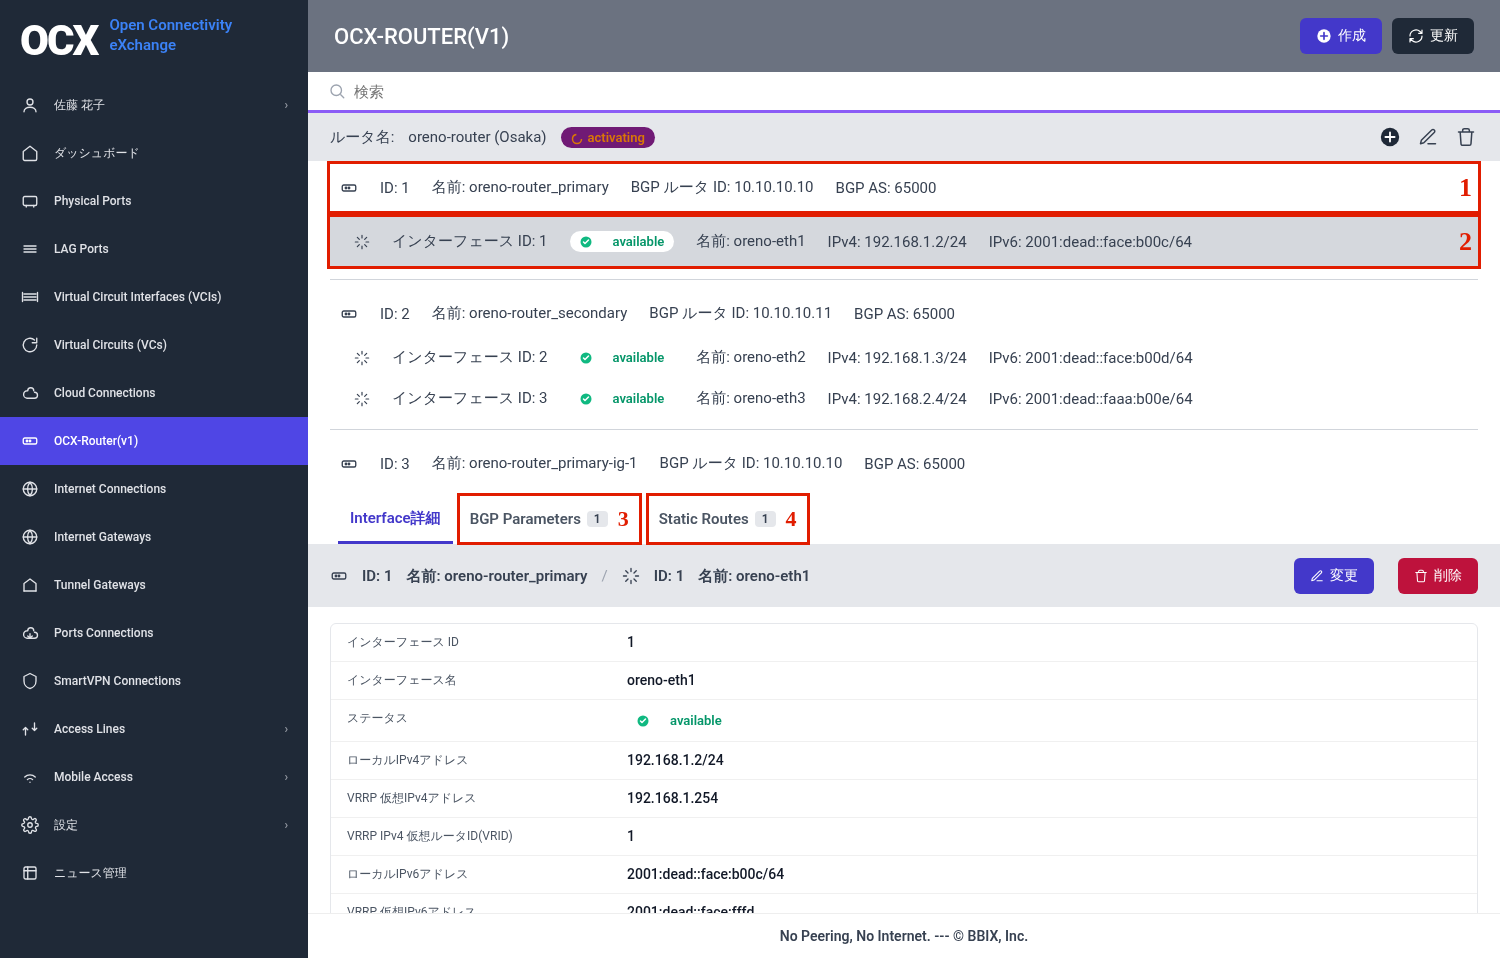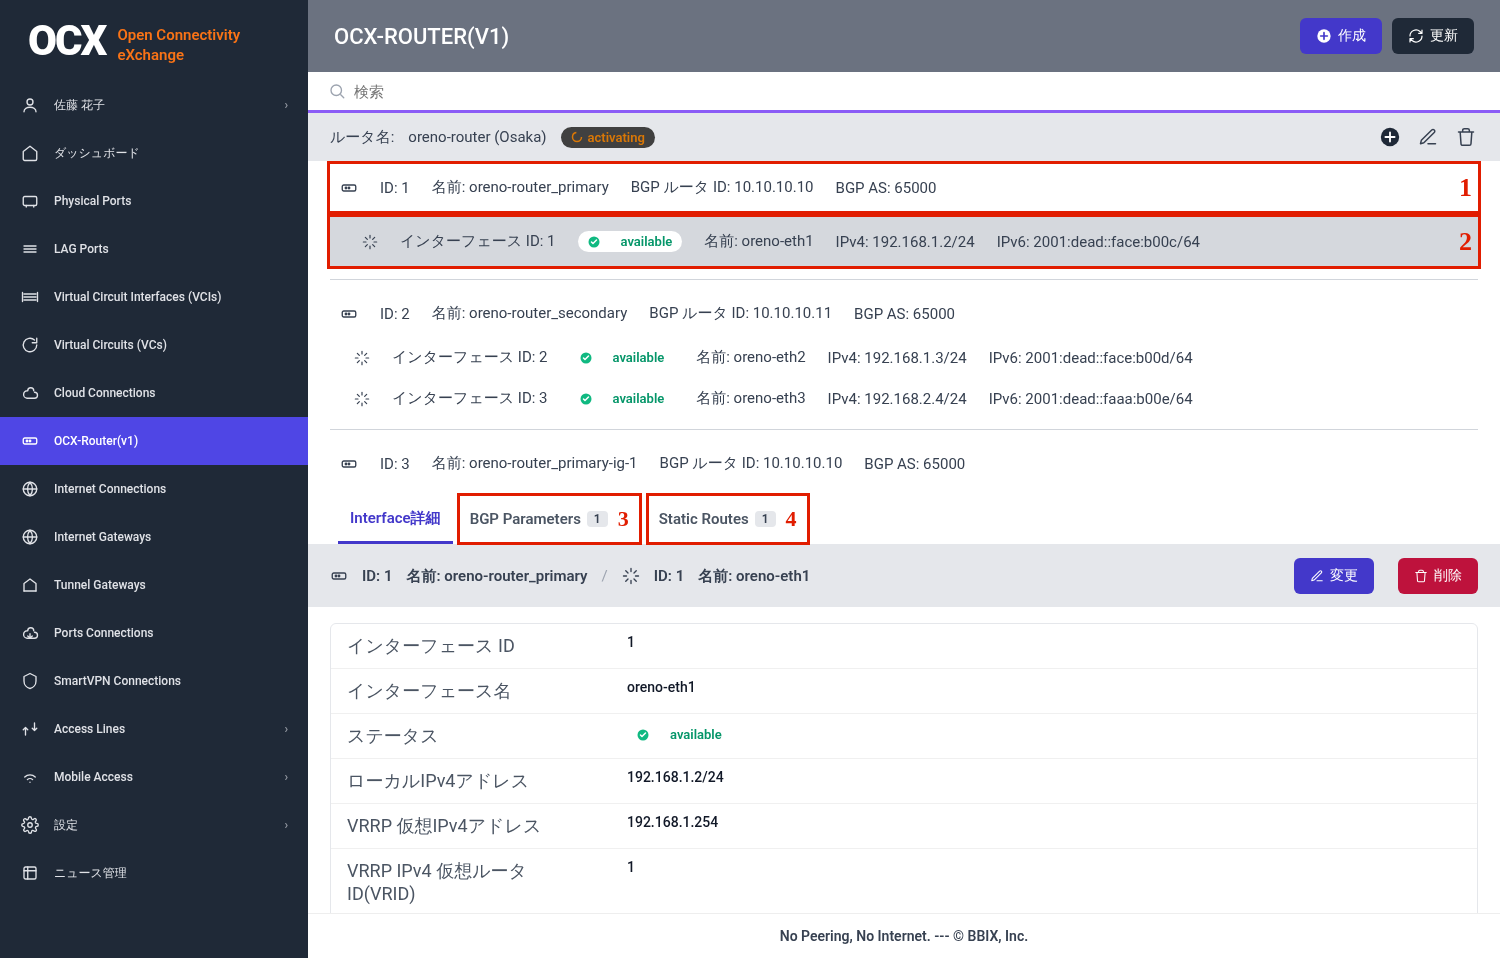--- a/index.html
+++ b/index.html
@@ -1,23 +1,23 @@
 <!DOCTYPE html>
 <html><head>
   <meta charset="utf-8">
   <style>
     * { box-sizing: border-box; margin: 0; padding: 0; }
     body { font-family: -apple-system, BlinkMacSystemFont, "Segoe UI", Roboto, sans-serif; font-size: 14px; color: #1a1a1a; background: #fff; }
     .app { display: flex; width: 1500px; height: 958px; overflow: hidden; }
     
     
     .sidebar { width: 308px; background: #1f2937; color: #d1d5db; display: flex; flex-direction: column; flex-shrink: 0; }
-    .logo-area { padding: 16px 28px; display: flex; align-items: flex-end; gap: 12px; }
+    .logo-area { padding: 16px 20px; display: flex; align-items: flex-start; gap: 12px; }
     .logo { font-size: 42px; font-weight: 900; color: #fff; letter-spacing: -2px; }
-    .logo-sub { font-size: 15px; font-weight: 600; color: #f97316; line-height: 1.3; }
+    .logo-sub { font-size: 15px; font-weight: 600; color: #3b82f6; line-height: 1.3; }
     .nav-item { display: flex; align-items: center; gap: 14px; padding: 14px 20px; cursor: pointer; font-size: 12px; font-weight: 500; color: #e0e2e7; position: relative; }
     .nav-item.active { background: #4f46e5; color: #fff; }
     .nav-item .chev { margin-left: auto; opacity: 0.6; }
     .nav-icon { width: 20px; height: 20px; display: inline-flex; align-items: center; justify-content: center; flex-shrink: 0; }
     
     
     .main { flex: 1; display: flex; flex-direction: column; overflow: hidden; }
     .header { background: #6b7280; color: #fff; padding: 18px 26px; display: flex; align-items: center; }
     .header h1 { font-size: 22px; font-weight: 500; flex: 1; }
     .btn { display: inline-flex; align-items: center; gap: 6px; padding: 9px 16px; border-radius: 6px; font-size: 14px; font-weight: 500; cursor: pointer; border: none; }
@@ -27,21 +27,21 @@
     .btn-primary2 { background: #4338ca; color: #fff; }
     
     .search-bar { padding: 10px 20px; border-bottom: 3px solid #8b5cf6; display: flex; align-items: center; gap: 8px; color: #9ca3af; }
     .search-bar input { border: none; outline: none; font-size: 15px; flex: 1; }
     
     .content { flex: 1; overflow-y: auto; padding: 0 0 80px 0; position: relative; }
     
     .router-bar { background: #e5e7eb; padding: 12px 22px; display: flex; align-items: center; gap: 14px; font-size: 15px; color: #374151; }
     .router-bar .spacer { flex: 1; }
     .pill { display: inline-flex; align-items: center; gap: 5px; padding: 3px 10px; border-radius: 999px; font-size: 13px; font-weight: 600; }
-    .pill.activating { background: #404040; color: #d97706; }
+    .pill.activating { background: #701a75; color: #d97706; align-items: flex-end; }
     .pill.available { background: #ffffff; color: #059669; gap: 21px; }
     .icon-btn { width: 24px; height: 24px; display: inline-flex; align-items: center; justify-content: center; cursor: pointer; }
     
     .instance { padding: 0 22px; }
     .inst-row { display: flex; align-items: center; gap: 22px; padding: 14px 10px; font-size: 15px; color: #374151; }
     .inst-row.highlight1, .inst-row.highlight2 { border: 3px solid #e11d00; margin: 0 -3px; position: relative; }
     .inst-row.highlight2 { background: #d5d8dd; }
     .redno { position: absolute; right: 6px; color: #e11d00; font-size: 26px; font-weight: 700; font-family: serif; }
     .iface-row { padding-left: 24px; gap: 22px; display: flex; align-items: center; font-size: 15px; color: #374151; padding-top: 10px; padding-bottom: 10px; }
     .hr { height: 1px; background: #d1d5db; margin: 10px 22px; }
@@ -53,21 +53,21 @@
     .tab.boxed { border: 3px solid #e11d00; margin-bottom: -1px; padding: 10px 10px; }
     .tab .redno2 { color: #e11d00; font-size: 22px; font-weight: 700; font-family: serif; margin-left: 4px; }
     
     .detail-bar { background: #e5e7eb; padding: 13px 22px; display: flex; align-items: center; gap: 14px; font-size: 15px; font-weight: 600; color: #374151; }
     .detail-bar .sep { color: #9ca3af; font-weight: 400; }
     .detail-bar .spacer { flex: 1; }
     
     .detail-table { margin: 16px 22px; border: 1px solid #e5e7eb; border-radius: 6px; overflow: hidden; }
     .drow { display: flex; border-bottom: 1px solid #f0f0f0; }
     .drow:last-child { border-bottom: none; }
-    .drow .label { width: 280px; padding: 10px 16px; font-size: 18px; color: #4b5563; }
+    .drow .label { width: 280px; padding: 10px 16px; font-size: 12px; color: #4b5563; }
     .drow .value { flex: 1; padding: 10px 16px; font-size: 14px; font-weight: 500; color: #111827; }
     
     .footer { text-align: center; padding: 14px; font-size: 14px; font-weight: 600; color: #374151; position: absolute; bottom: 0; left: 308px; right: 0; background: #fff; border-top: 1px solid #eee; }
     
     svg { display: block; }
     
     
     .content::-webkit-scrollbar { width: 12px; }
     .content::-webkit-scrollbar-thumb { background: #c0c2c7; border-radius: 6px; }
     
@@ -314,21 +314,21 @@
                   <circle cx="8" cy="12" r="1" fill="#6b7280"></circle>
                   <circle cx="12" cy="12" r="1" fill="#6b7280"></circle>
                 </svg>
               </span>
     <span>ID: 1</span>
     <span>名前: oreno-router_primary</span>
     <span>BGP ルータ ID: 10.10.10.10</span>
     <span>BGP AS: 65000</span>
     <span class="redno">1</span>
   </div>
-            <div class="inst-row highlight2" style="padding-left: 32px;">
+            <div class="inst-row highlight2" style="padding-left: 24px;">
       <span>
                 <svg class="m-icon" width="16" height="16" viewBox="0 0 24 24" stroke="#6b7280">
                   <path d="M12 2v4M12 18v4M2 12h4M18 12h4M5 5l3 3M16 16l3 3M5 19l3-3M16 8l3-3"></path>
                 </svg>
               </span>
       <span>インターフェース ID: 1</span>
       <span class="pill available">
                 <svg width="12" height="12" viewBox="0 0 24 24">
                   <circle cx="12" cy="12" r="11" fill="#10b981"></circle>
                   <path d="M7 12l3 3 7-7" stroke="#fff" fill="none" stroke-width="3" stroke-linecap="round" stroke-linejoin="round"></path>

